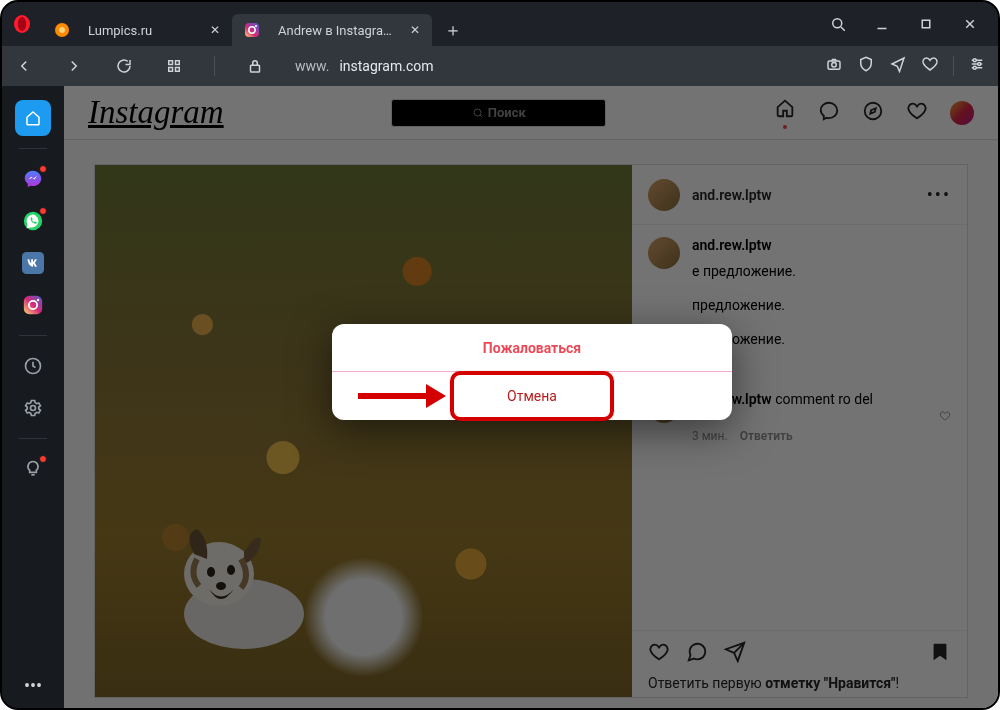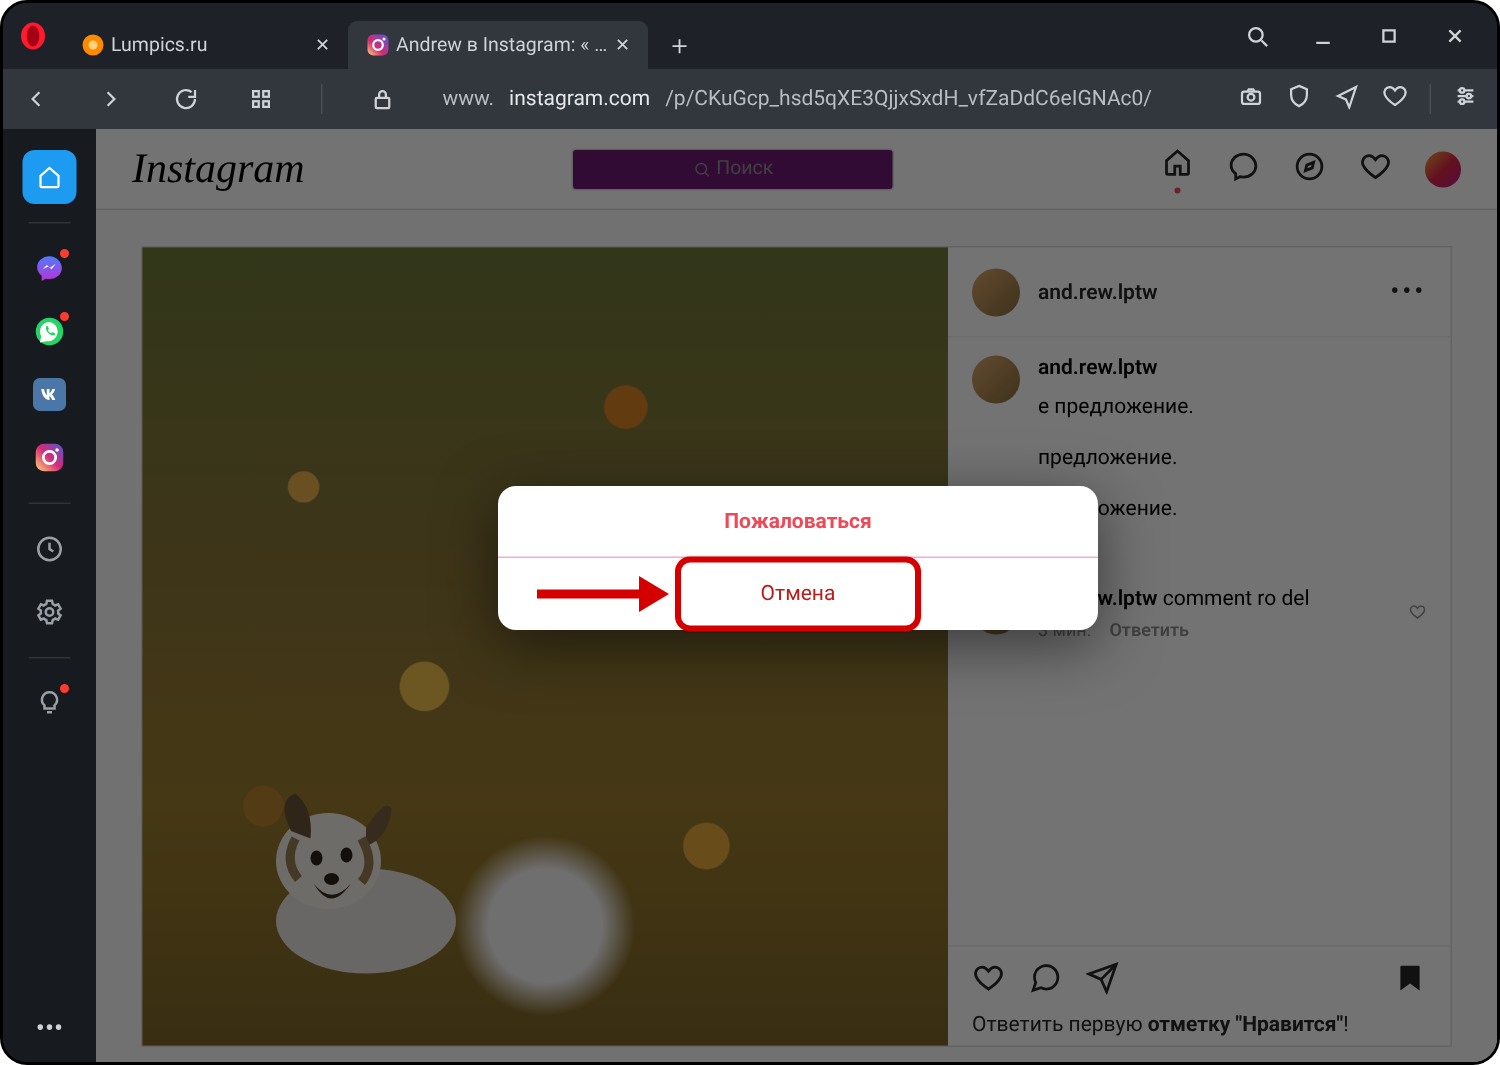--- a/index.html
+++ b/index.html
@@ -2,21 +2,21 @@
 <html><head>
 <meta charset="utf-8">
 <style>
   * { box-sizing: border-box; margin: 0; padding: 0; font-family: -apple-system, BlinkMacSystemFont, "Segoe UI", Roboto, Helvetica, Arial, sans-serif; }
   body { width: 1000px; height: 710px; overflow: hidden; background: #fff; }
   .frame { width: 1000px; height: 710px; border: 2px solid #000; position: relative; background: #1e2228; border-radius: 18px; overflow: hidden;}
   
   .titlebar { height: 44px; background: #1e2228; display: flex; align-items: flex-end; }
   .opera-o { width: 40px; display:flex; align-items:center; justify-content:center; height:44px;}
   .tabs { display: flex; align-items:flex-end; flex:1; height:44px; }
-  .tab { height: 32px; display:flex; align-items:center; gap:4px; padding:0 12px; color:#cfd2d6; font-size:13px; max-width:200px; border-top-left-radius:6px; border-top-right-radius:6px; }
+  .tab { height: 32px; display:flex; align-items:center; gap:18px; padding:0 12px; color:#cfd2d6; font-size:13px; max-width:200px; border-top-left-radius:6px; border-top-right-radius:6px; }
   .tab.inactive { background:transparent; }
   .tab.active { background:#32363d; }
   .tab .fav { width:16px; height:16px; border-radius:50%; display:flex; align-items:center; justify-content:center; flex-shrink:0;}
   .tab .title { white-space:nowrap; overflow:hidden; text-overflow:ellipsis; flex:1;}
   .tab .close { color:#cfd2d6; font-size:12px; }
   .newtab { color:#cfd2d6; padding:0 12px; font-size:18px; display:flex; align-items:center; height:32px;}
   .winctrl { display:flex; align-items:center; gap:0; padding-right:6px; }
   .winctrl .btn { width:44px; height:44px; display:flex; align-items:center; justify-content:center; color:#cfd2d6;}
   
   .addrrow { height:40px; background:#32363d; display:flex; align-items:center; padding:0 12px; gap:30px; color:#cfd2d6;}
@@ -28,39 +28,39 @@
   
   .sidebar { position:absolute; left:0; top:84px; bottom:0; width:62px; background:#171a1f; display:flex; flex-direction:column; align-items:center; padding-top:14px; gap:6px;}
   .sb-item { width:36px; height:36px; border-radius:8px; display:flex; align-items:center; justify-content:center; position:relative;}
   .sb-item svg { font-size:18px; }
   .sb-sep { width:28px; height:1px; background:#2f333a; margin:6px 0;}
   .sb-dot { position:absolute; top:4px; right:4px; width:8px; height:8px; background:#ff3b30; border-radius:50%; border:1px solid #171a1f;}
   .sb-bottom { position:absolute; bottom:12px; left:0; right:0; display:flex; justify-content:center; color:#cfd2d6; font-size:18px;}
   
   .content { position:absolute; left:62px; right:0; top:84px; bottom:0; background:#fafafa; }
   .ig-header { height:54px; border-bottom:1px solid #dbdbdb; background:#fff; display:flex; align-items:center; padding:0 24px;}
-  .ig-logo { font-family:'Brush Script MT', cursive; font-size:28px; font-style:italic; }
+  .ig-logo { font-family:'Brush Script MT', cursive; font-size:33px; font-style:italic;text-decoration:underline; }
   .ig-search { flex:1; display:flex; justify-content:center;}
-  .ig-search .box { width:215px; height:28px; background:#701a75; border:1px solid #dbdbdb; border-radius:3px; display:flex; align-items:center; justify-content:center; gap:4px; color:#8e8e8e; font-size:13px;}
+  .ig-search .box { width:215px; height:28px; background:#000000; border:1px solid #dbdbdb; border-radius:3px; display:flex; align-items:center; justify-content:center; gap:4px; color:#8e8e8e; font-size:13px;font-weight:bold;}
   .ig-nav { display:flex; align-items:center; gap:22px; color:#262626;}
   .ig-nav .dot { width:4px; height:4px; background:#ed4956; border-radius:50%; margin:2px auto 0;}
   .ig-avatar { width:24px; height:24px; border-radius:50%; background:linear-gradient(135deg,#f09433,#e6683c,#dc2743,#cc2366,#bc1888); }
   
   .post { position:absolute; left:30px; right:30px; top:78px; bottom:10px; background:#fff; border:1px solid #dbdbdb; display:flex;}
   .post-img { flex:1; background:#7a6a3f; position:relative; overflow:hidden;}
   .post-side { width:335px; display:flex; flex-direction:column;}
   .post-head { height:60px; border-bottom:1px solid #efefef; display:flex; align-items:center; padding:0 16px; gap:12px;}
   .av { width:32px; height:32px; border-radius:50%; background:linear-gradient(135deg,#d9a56b,#8b6f3e); flex-shrink:0;}
   .uname { font-weight:600; font-size:14px; color:#262626;}
   .dots { font-size:18px; color:#262626; letter-spacing:2px;}
   .comments { flex:1; padding:12px 16px; overflow:hidden;}
   .comment { display:flex; gap:12px; margin-bottom:14px; font-size:14px; }
   .comment .txt { flex:1; }
   .comment .txt .u { font-weight:600; }
-  .comment .meta { color:#8e8e8e; font-size:12px; margin-top:6px; display:flex; gap:12px;}
+  .comment .meta { color:#8e8e8e; font-size:12px; margin-top:22px; display:flex; gap:12px;}
   .comment .heart { color:#8e8e8e; font-size:12px; align-self:center;}
   .actions { border-top:1px solid #efefef; padding:10px 16px 6px;}
   .actions .row { display:flex; align-items:center; gap:16px; }
   .actions .spacer { flex:1; }
   .likes-text { font-size:14px; color:#262626; margin-top:8px;}
   .date { font-size:10px; color:#8e8e8e; margin-top:4px; letter-spacing:0.3px;}
   
   .leaf-bg { position:absolute; inset:0; background:
     radial-gradient(circle at 20% 30%, #e8b04a 0 10px, transparent 11px),
     radial-gradient(circle at 60% 20%, #d98324 0 14px, transparent 15px),
@@ -188,21 +188,20 @@
     <div class="sep"></div>
     <div class="navicn">
         <svg class="ico-sm" viewBox="0 0 24 24">
           <rect x="6" y="11" width="12" height="9" rx="1"></rect>
           <path d="M9 11V8a3 3 0 0 1 6 0v3"></path>
         </svg>
       </div>
     <div class="url">
       <span>www.</span>
         <span class="host">instagram.com</span>
-        <span>/p/CKuGcp_hsd5qXE3QjjxSxdH_vfZaDdC6eIGNAc0/</span>
     </div>
     <div class="righticons">
       <div><svg class="ico-sm" viewBox="0 0 24 24">
             <rect x="4" y="8" width="16" height="11" rx="2"></rect>
             <circle cx="12" cy="13" r="3"></circle>
             <path d="M9 8l1-2h4l1 2"></path>
           </svg></div>
       <div><svg class="ico-sm" viewBox="0 0 24 24">
             <path d="M12 3l7 3v5c0 5-3 8-7 10-4-2-7-5-7-10V6z"></path>
           </svg></div>

